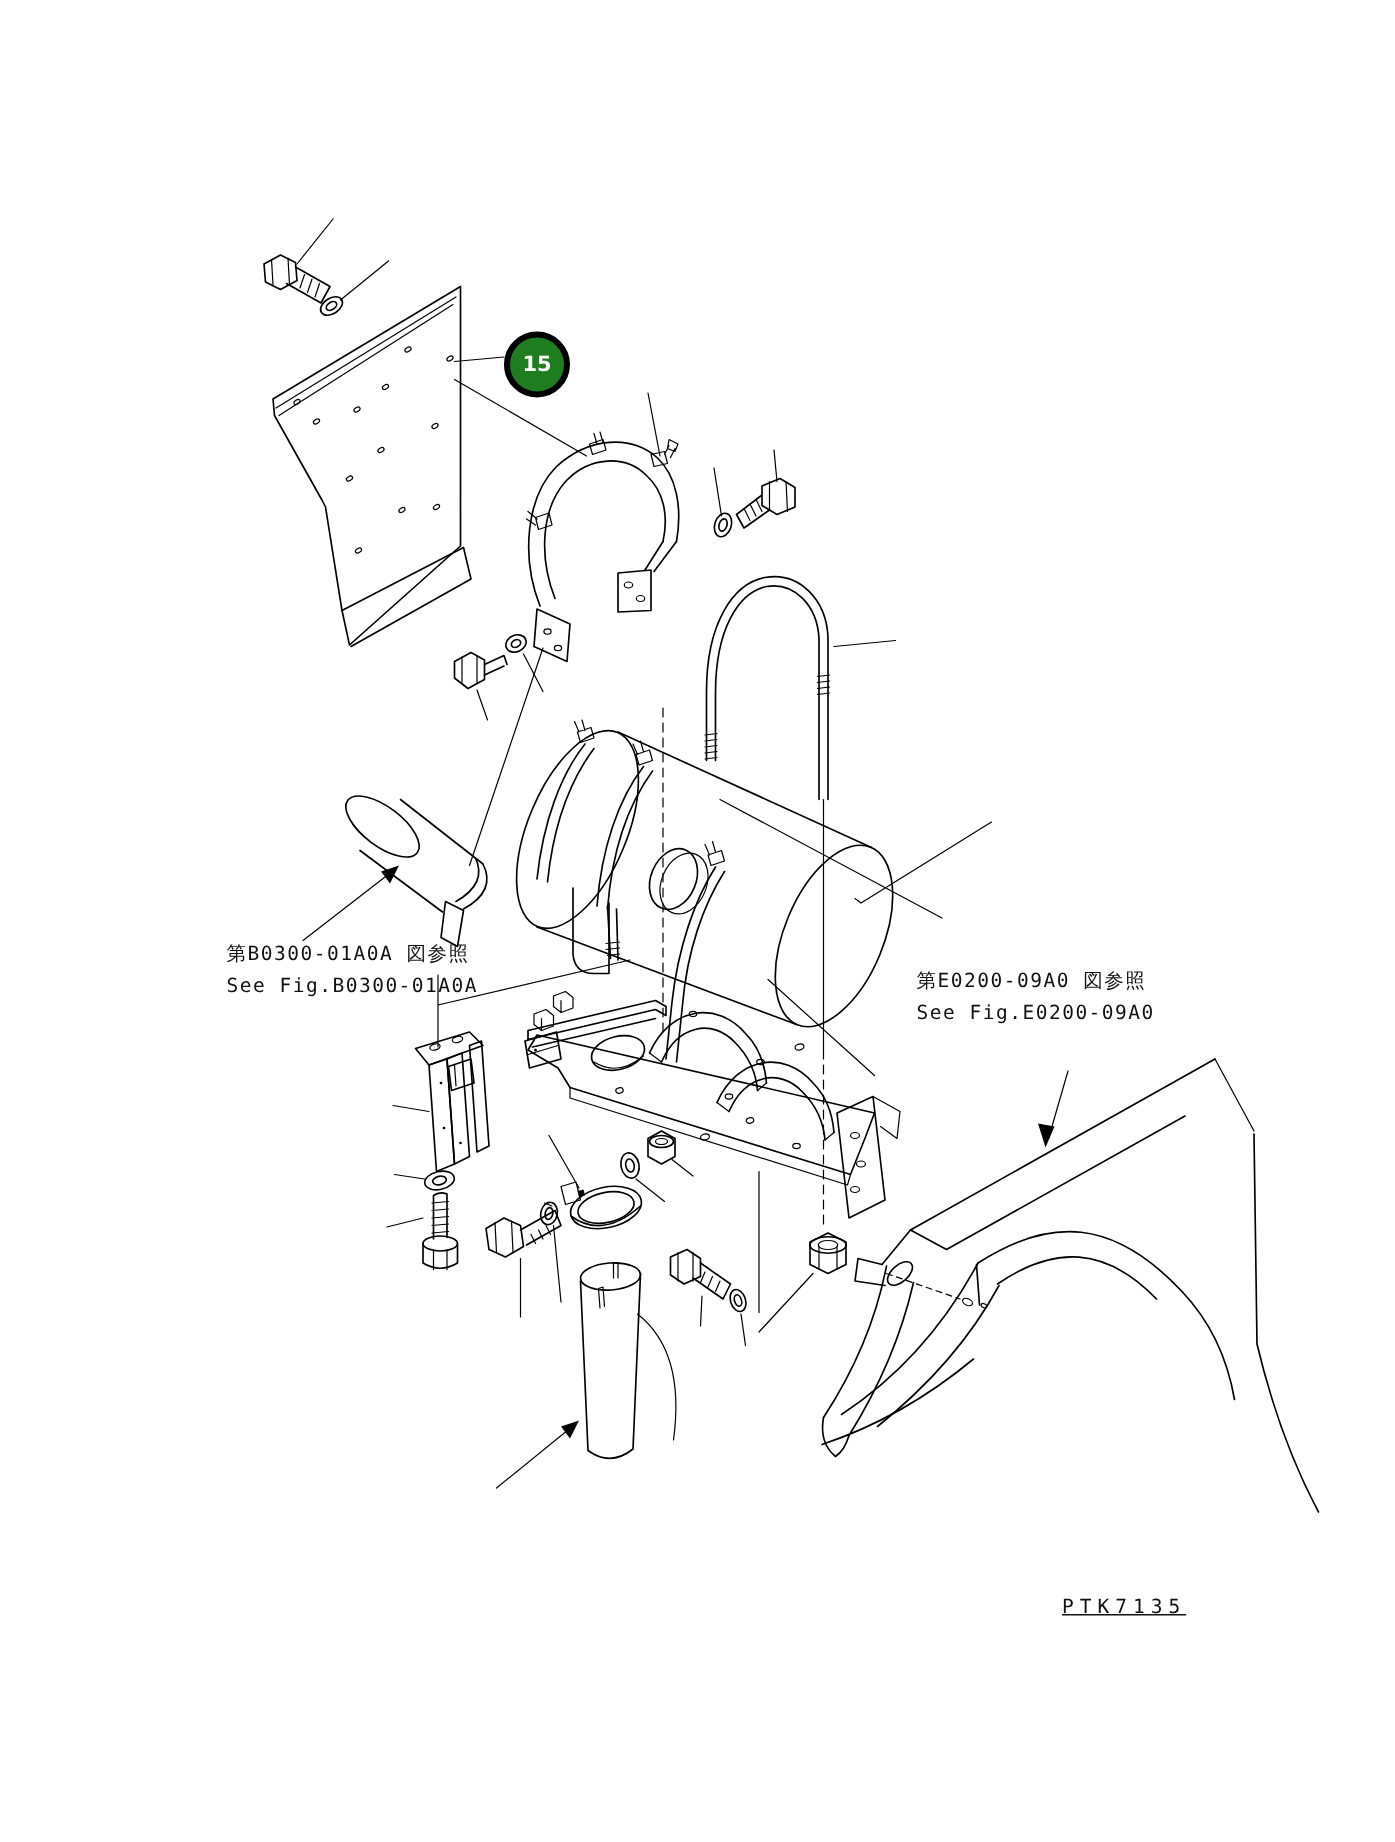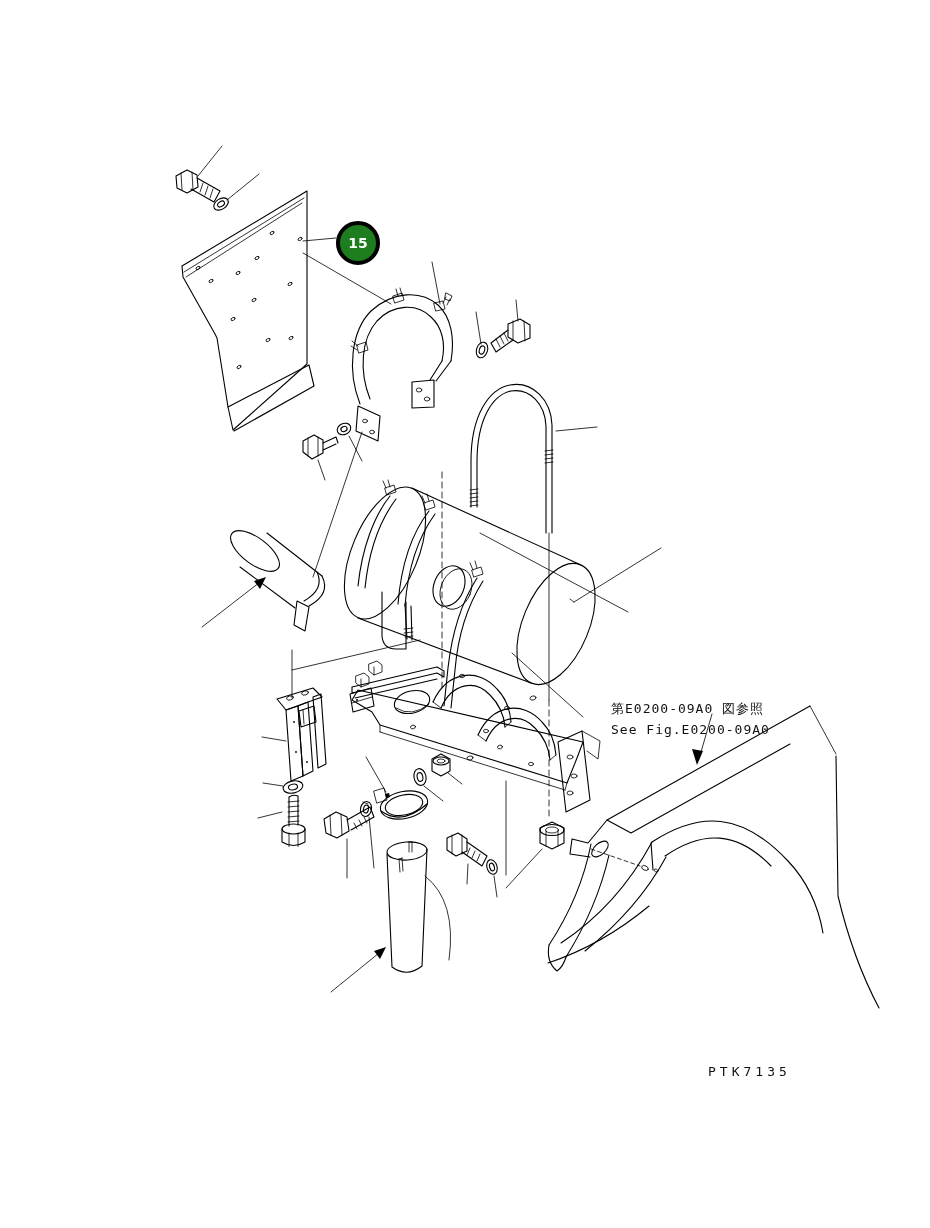--- a/index.html
+++ b/index.html
@@ -8,21 +8,21 @@
   .canvas{ position:relative; width:930px; height:1228px; background:#fff; overflow:hidden;border-radius:23px; }
   svg{ position:absolute; left:0; top:0; }
   .ln{ fill:none; stroke:var(--line); stroke-width:1.1; stroke-linecap:round; stroke-linejoin:round; }
   .thin{ stroke-width:0.8; }
   .dash{ stroke-dasharray:6 4; }
   .dash2{ stroke-dasharray:4 3; }
   .fillb{ fill:var(--line); stroke:none; }
   .label{ position:absolute; color:#111; font-size:13px; letter-spacing:1px; line-height:21px; white-space:nowrap; }
   .label .jp{ display:block; }
   .label .en{ display:block; }
-  .code{ position:absolute; color:#111; font-size:13px; letter-spacing:4px; white-space:nowrap; }
+  .code{ position:absolute; color:#111; font-size:13px; letter-spacing:4px; white-space:nowrap;text-decoration:underline; }
   .badge{ position:absolute; left:336px; top:221px; width:36px; height:36px; border-radius:50%;
           border:4px solid #000; background:#1e7d1e; color:#fff; display:flex; align-items:center;
           justify-content:center; font-size:14px; font-weight:bold; font-family:"DejaVu Sans",sans-serif; }
 </style>
 </head>
 <body>
 
 <div class="canvas">
 <svg width="930" height="1228" viewBox="0 0 930 1228">
 
@@ -294,19 +294,23 @@
     <path class="ln" d="M609,855 C601,890 586,925 566,957"></path>
     <path class="ln" d="M591,844 C584,880 570,913 549,945"></path>
     <path class="ln" d="M549,945 Q546,962 557,971 M566,957 Q563,967 557,971"></path>
   </g>
 </svg>
 
   <div class="badge" style="background: rgb(30, 125, 30); border-color: rgb(0, 0, 0); color: rgb(255, 255, 255);">
     <span>15</span>
   </div>
 
-  <div class="label" style="left:611px; top:698px;">
+  <div class="label" style="left:151px; top:626px;">
+    <span class="jp">第B0300-01A0A 図参照</span>
+    <span class="en">See Fig.B0300-01A0A</span>
+  </div>
+  <div class="label" style="left:611px; top:644px;">
     <span class="jp">第E0200-09A0 図参照</span>
     <span class="en">See Fig.E0200-09A0</span>
   </div>
 
   <div class="code" style="left:708px; top:1064px;">PTK7135</div>
 </div>
 
 </body></html>

